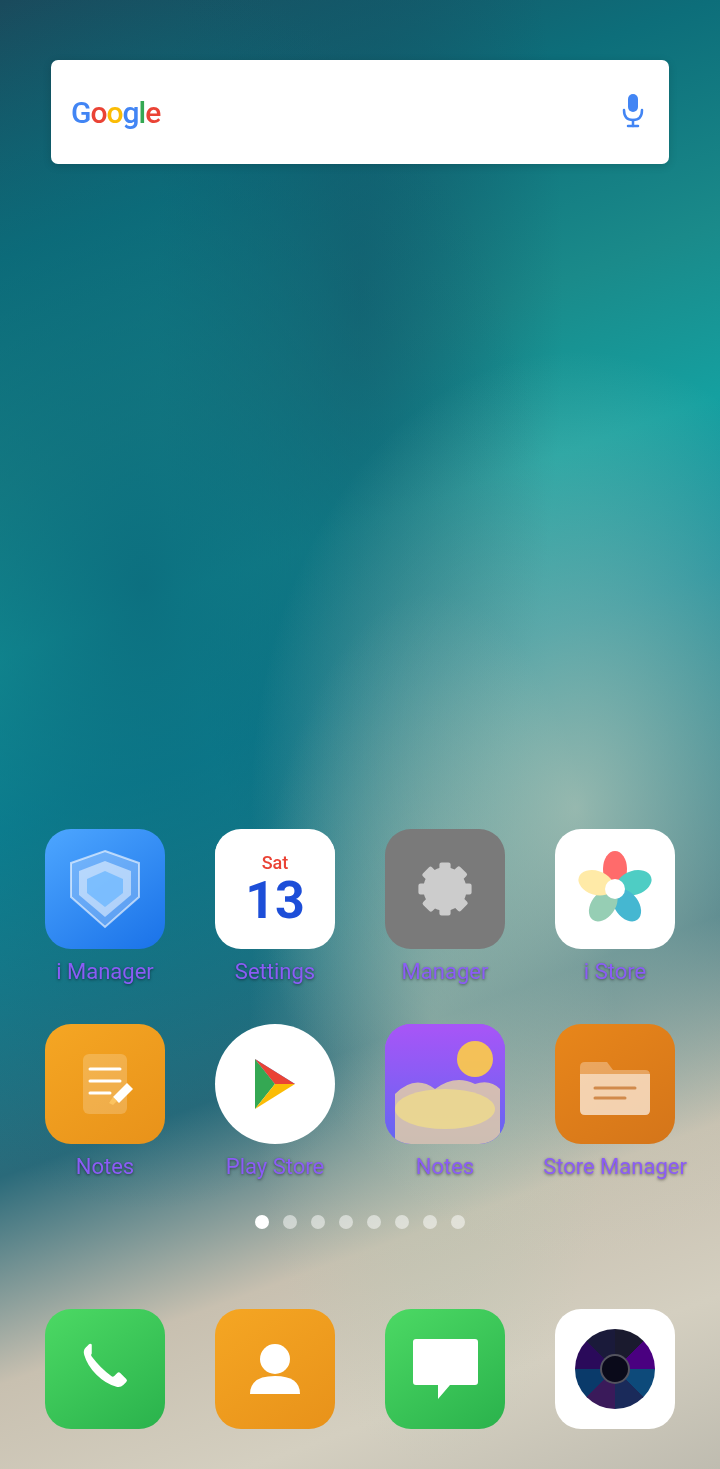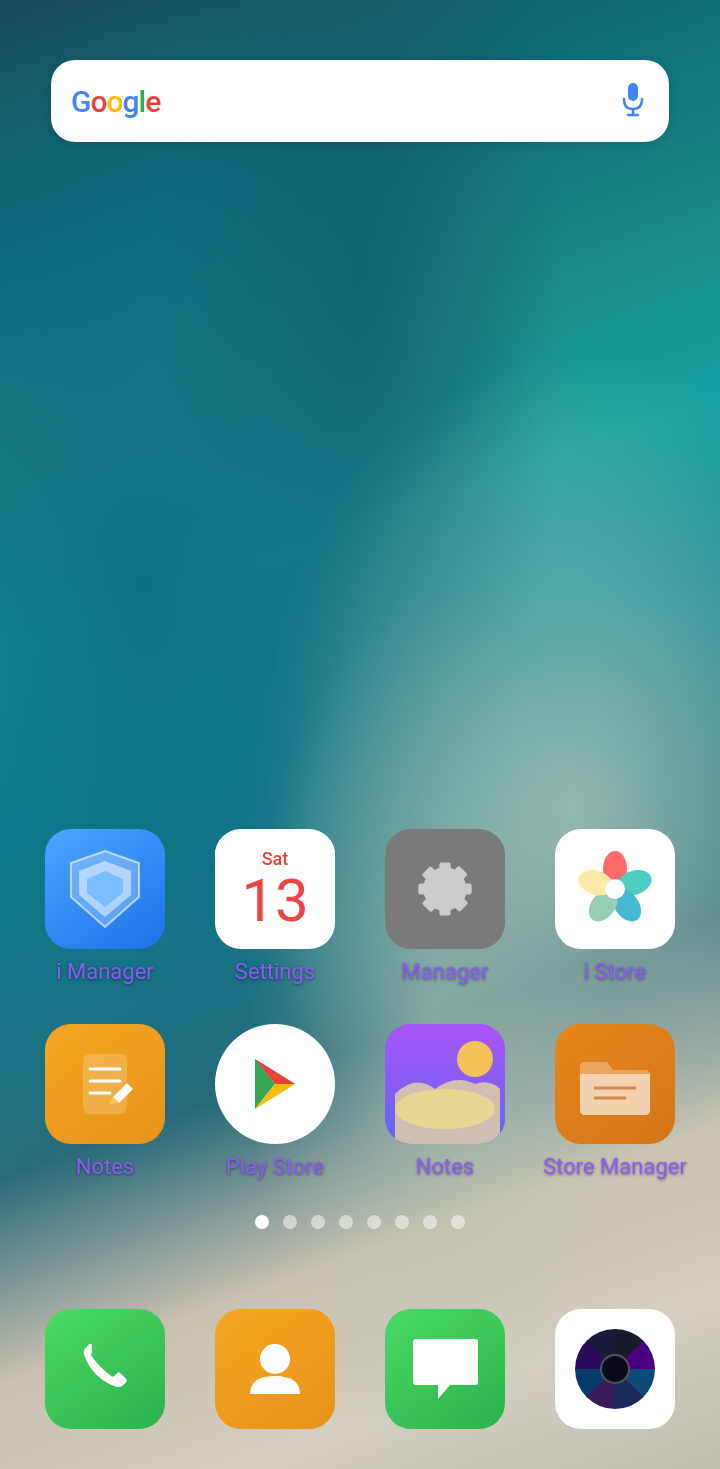--- a/index.html
+++ b/index.html
@@ -44,23 +44,23 @@
       inset: 0;
       display: flex;
       flex-direction: column;
       align-items: center;
     }
 
     
     .search-bar {
       margin-top: 60px;
       width: 618px;
-      height: 82px;
-      background: white;
-      border-radius: 24px;
+      height: 104px;
+      background: white;
+      border-radius: 7px;
       display: flex;
       align-items: center;
       padding: 0 20px;
       box-shadow: 0 2px 8px rgba(0,0,0,0.15);
     }
 
     .google-logo {
       font-size: 30px;
       font-weight: 500;
       letter-spacing: -1px;
@@ -139,23 +139,23 @@
     .cal-header {
       width: 100%;
       background: white;
       color: #ea4335;
       font-size: 18px;
       font-weight: 500;
       text-align: center;
       padding: 8px 0 2px;
     }
     .cal-date {
-      font-size: 60px;
-      font-weight: 400;
-      color: #ef4444;
+      font-size: 52px;
+      font-weight: 700;
+      color: #1d4ed8;
       line-height: 1;
       padding-bottom: 8px;
     }
 
     
     .icon-settings {
       background: #7a7a7a;
     }
     .gear-svg { width: 70px; height: 70px; fill: #ccc; }
 

